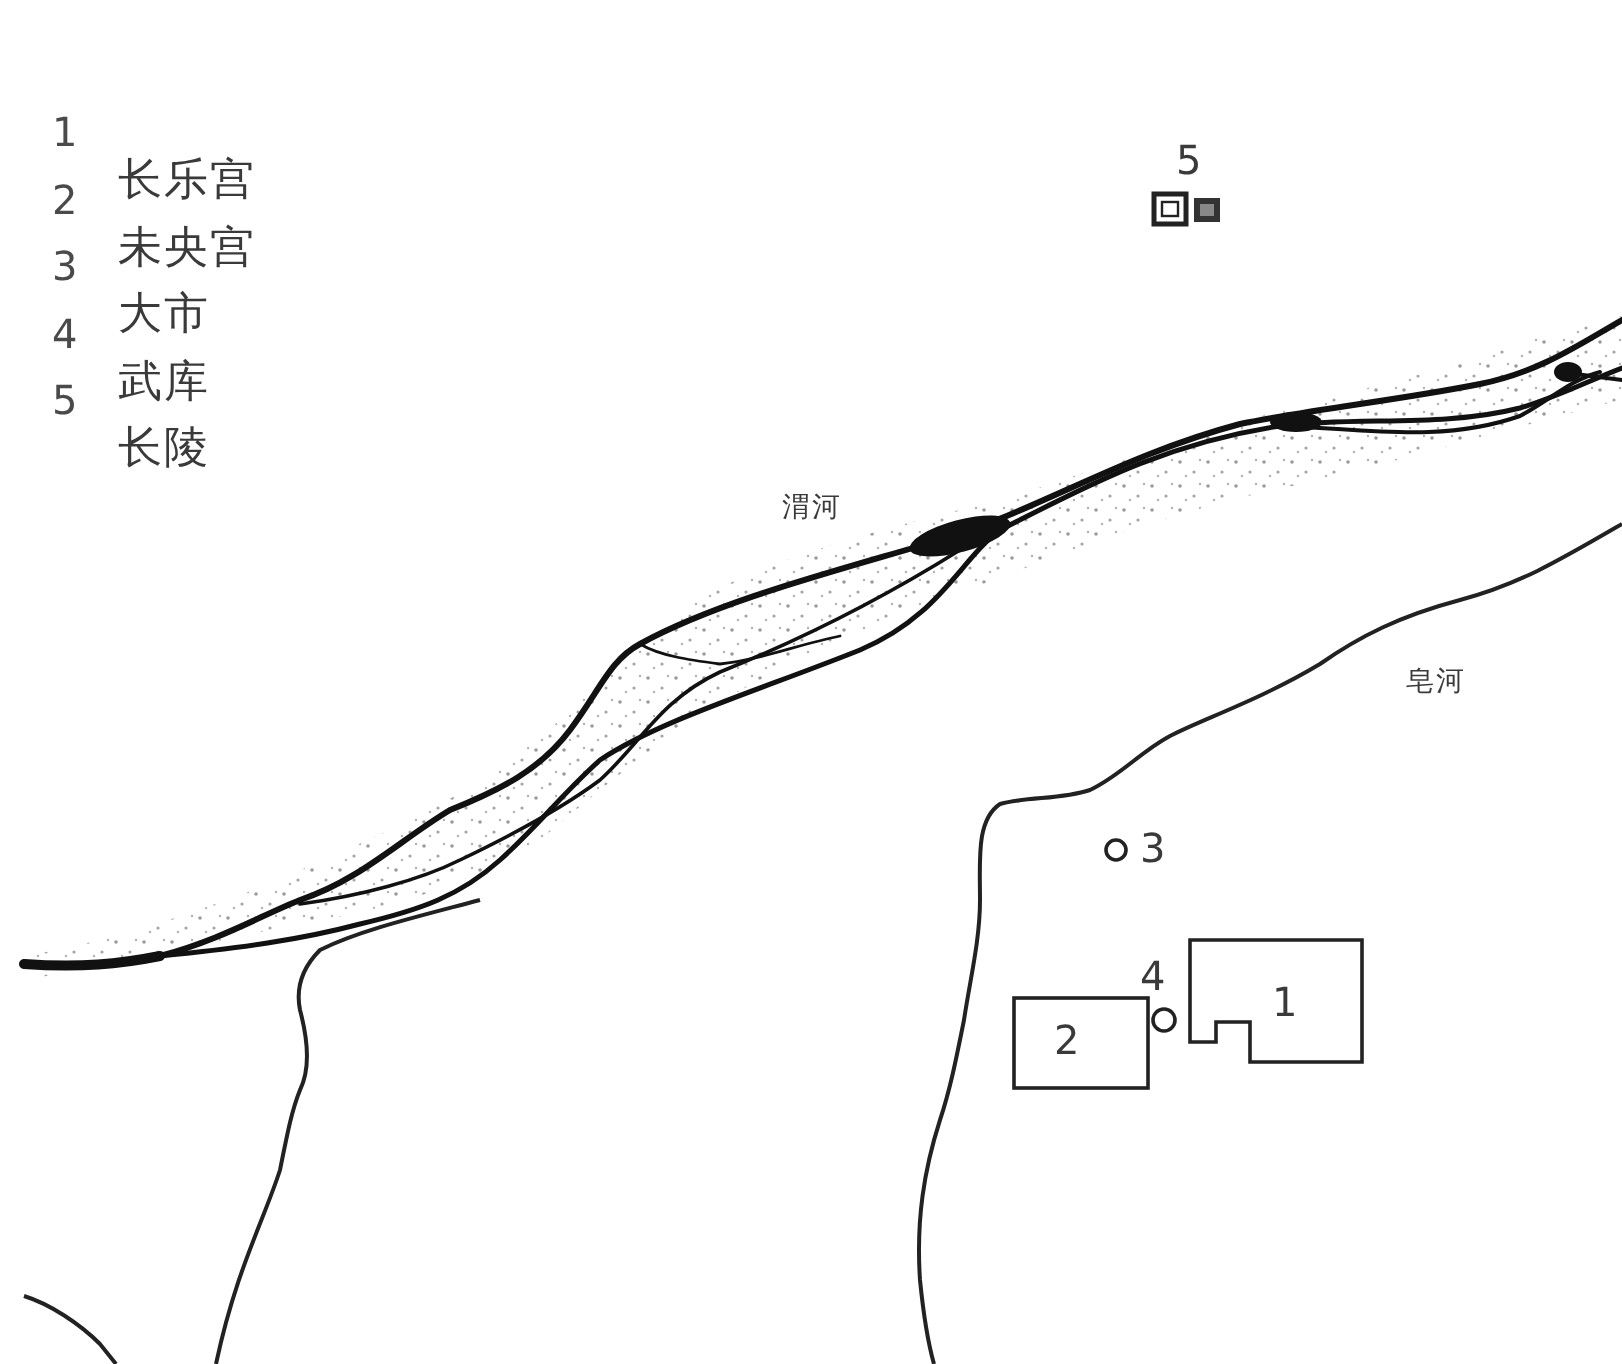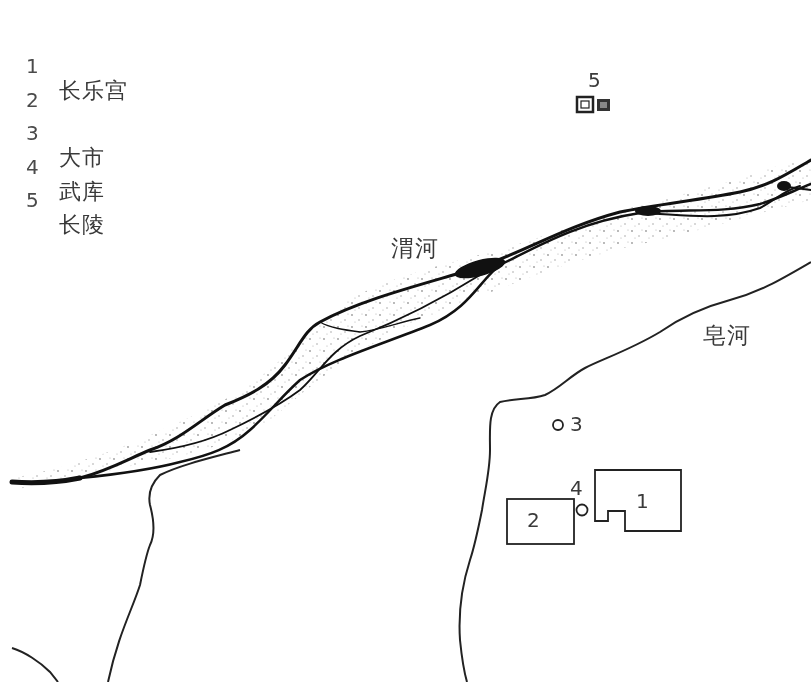--- a/index.html
+++ b/index.html
@@ -18,21 +18,21 @@
     left: 26px;
     top: 50px;
     font-size: 22px;
     line-height: 33.6px;
     color: #3a3a3a;
   }
   .legend-row { display: flex; align-items: center; height: 33.6px; }
   .legend-num { width: 33px; font-size: 20px; color: #4a4a4a; }
   .legend-text { letter-spacing: 1px; margin-top: 48px; }
   .label { position: absolute; color: #3a3a3a; white-space: nowrap; }
-  .river-label { font-size: 23px; letter-spacing: 1px; }
+  .river-label { font-size: 14px; letter-spacing: 1px; margin-top: 12px; }
   .site-num { font-size: 20px; color: #3a3a3a; }
 </style>
 </head>
 <body>
 
 <div id="map">
 
   <svg class="base" width="811" height="682" viewBox="0 0 811 682">
     <defs>
       <pattern id="dots" width="14" height="12" patternUnits="userSpaceOnUse">
@@ -84,20 +84,21 @@
     <path fill="none" stroke="#222" stroke-width="1.8" d="M595,470 L681,470 L681,531 L625,531 L625,511 L608,511 L608,521 L595,521 Z"></path>
   </svg>
 
   <div class="legend">
     <div class="legend-row">
       <span class="legend-num">1</span>
       <span class="legend-text">长乐宫</span>
     </div>
     <div class="legend-row">
       <span class="legend-num">2</span>
+      <span class="legend-text">未央宫</span>
     </div>
     <div class="legend-row">
       <span class="legend-num">3</span>
       <span class="legend-text">大市</span>
     </div>
     <div class="legend-row">
       <span class="legend-num">4</span>
       <span class="legend-text">武库</span>
     </div>
     <div class="legend-row">

